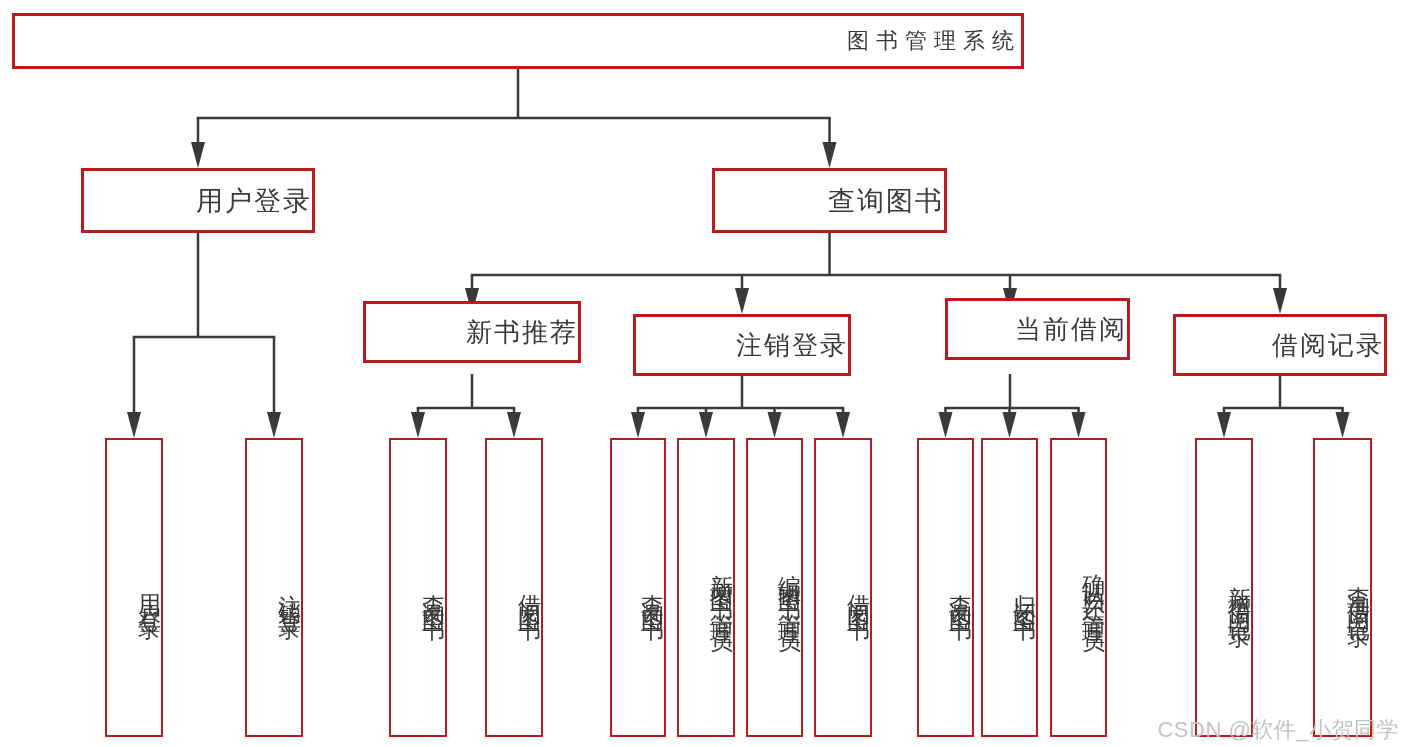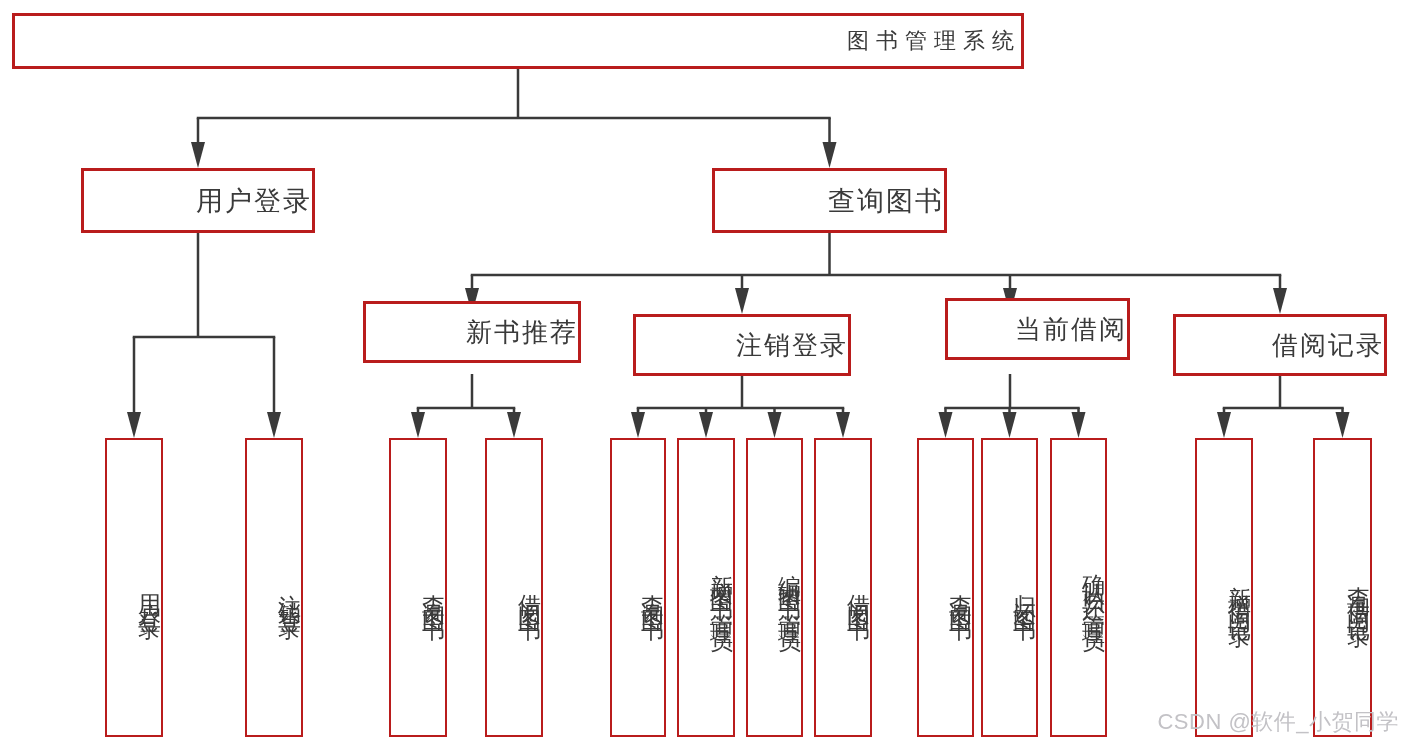--- a/index.html
+++ b/index.html
@@ -58,21 +58,21 @@
     text-orientation: mixed;
     font-size: 23px;
     letter-spacing: 8px;
     padding-top: 8px; 
     line-height: 1;
     white-space: nowrap;
   }
   #watermark {
     position: absolute;
     right: 6px;
-    bottom: 10px;
+    bottom: 2px;
     font-size: 22px;
     color: #c3c2c6;
     letter-spacing: 0.5px;
     white-space: nowrap;
   }
 </style>
 </head>
 <body>
 
 <div id="canvas">

